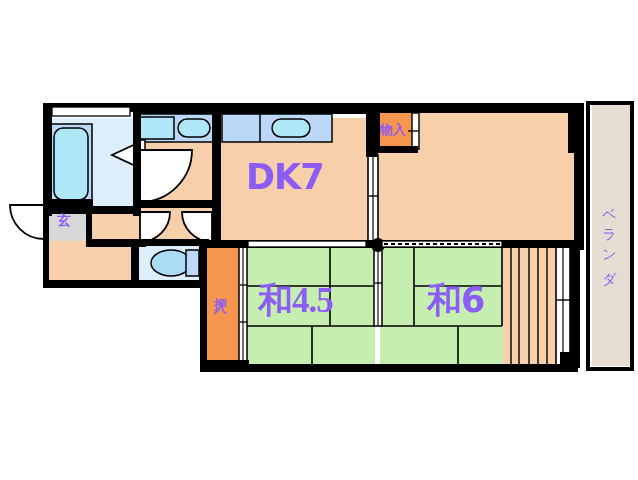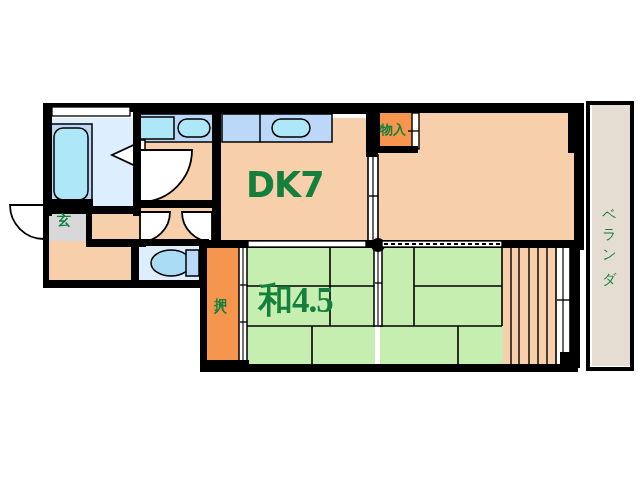--- a/index.html
+++ b/index.html
@@ -23,21 +23,21 @@
     position: absolute;
     left: 0;
     top: 0;
     width: 638px;
     height: 480px;
     display: block;
   }
   .lbl {
     position: absolute;
     font-family: "DejaVu Sans", "Liberation Sans", sans-serif;
-    color: #15803d;
+    color: #8b5cf6;
     white-space: nowrap;
     line-height: 1;
     user-select: none;
   }
   .lbl-big {
     font-size: 35px;
     font-weight: 700;
     letter-spacing: -1px;
   }
   .lbl-small {
@@ -258,25 +258,26 @@
 
       <rect x="52" y="107" width="78" height="9" fill="#ffffff" stroke="#000" stroke-width="1.3"></rect>
 
       <rect x="248" y="241" width="118" height="6" fill="#ffffff"></rect>
 
       <rect x="382" y="241" width="120" height="6" fill="#ffffff"></rect>
       <line x1="384" y1="244" x2="500" y2="244" stroke="#000" stroke-width="2.2" stroke-dasharray="4 3"></line>
     </g>
   </svg>
 
-  <div class="lbl lbl-big" style="left:246px; top:168px;">DK7</div>
+  <div class="lbl lbl-big" style="left:246px; top:160px;">DK7</div>
 
 
   <div class="lbl lbl-big" style="left:258px; top:283px;font-family:Liberation Serif, serif;">和4.5</div>
 
+  <div class="lbl lbl-big" style="left:427px; top:283px;">和6</div>
 
   <div class="lbl lbl-vert" style="left:214px; top:288px;">押入</div>
 
   <div class="lbl lbl-small" style="left:380px; top:123px;">物入</div>
 
   <div class="lbl lbl-genkan" style="left:57px; top:213px;">玄</div>
 
   <div class="lbl lbl-vert-wide" style="left:603px; top:198px;">ベランダ</div>
 
 </div>

